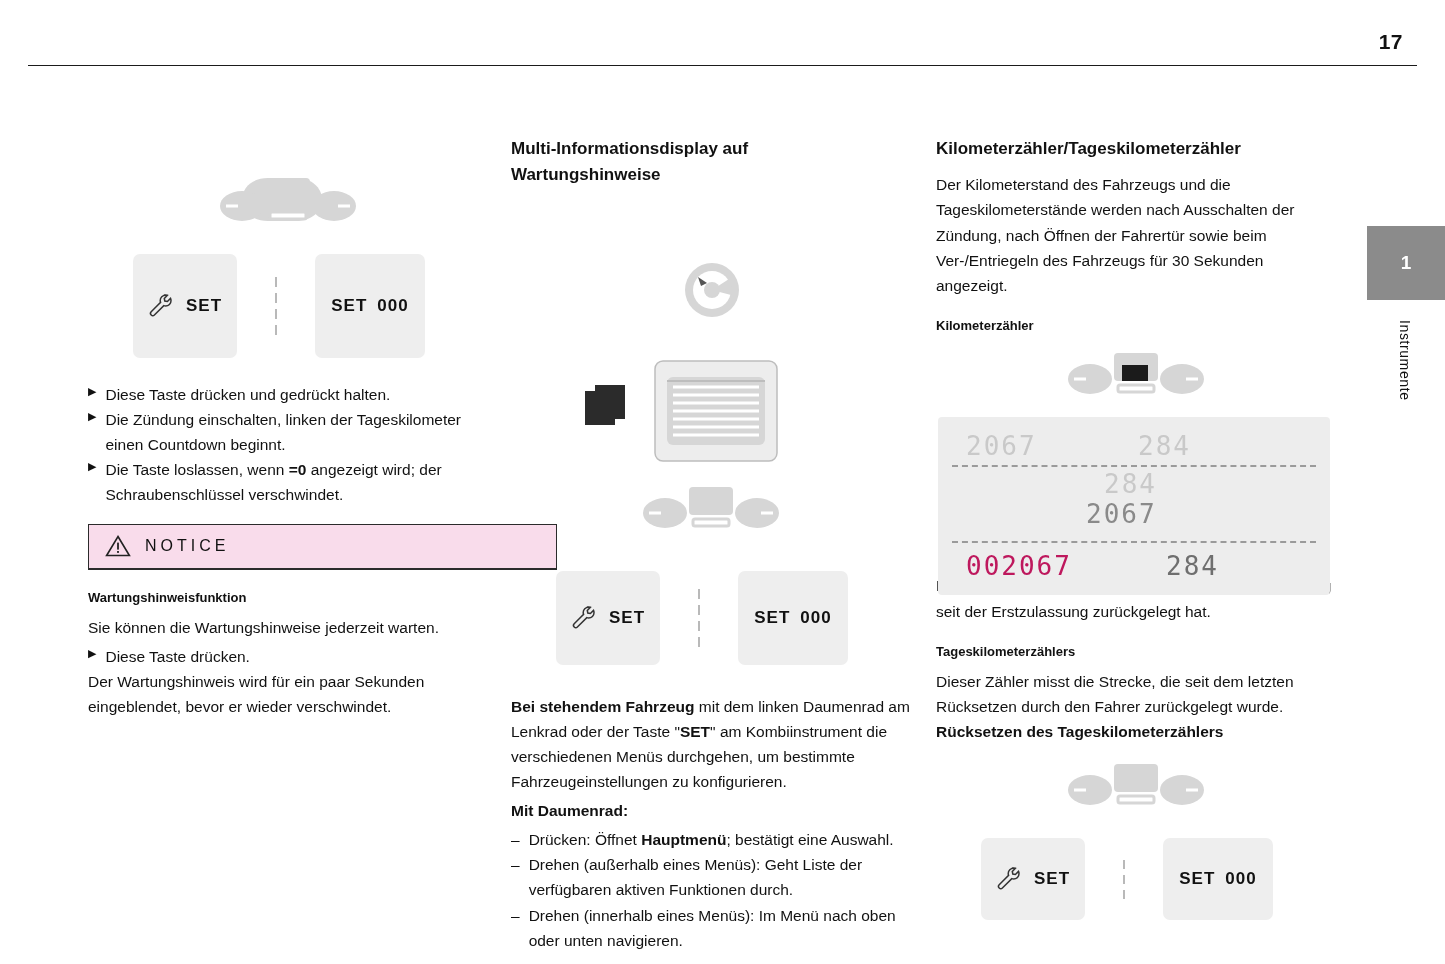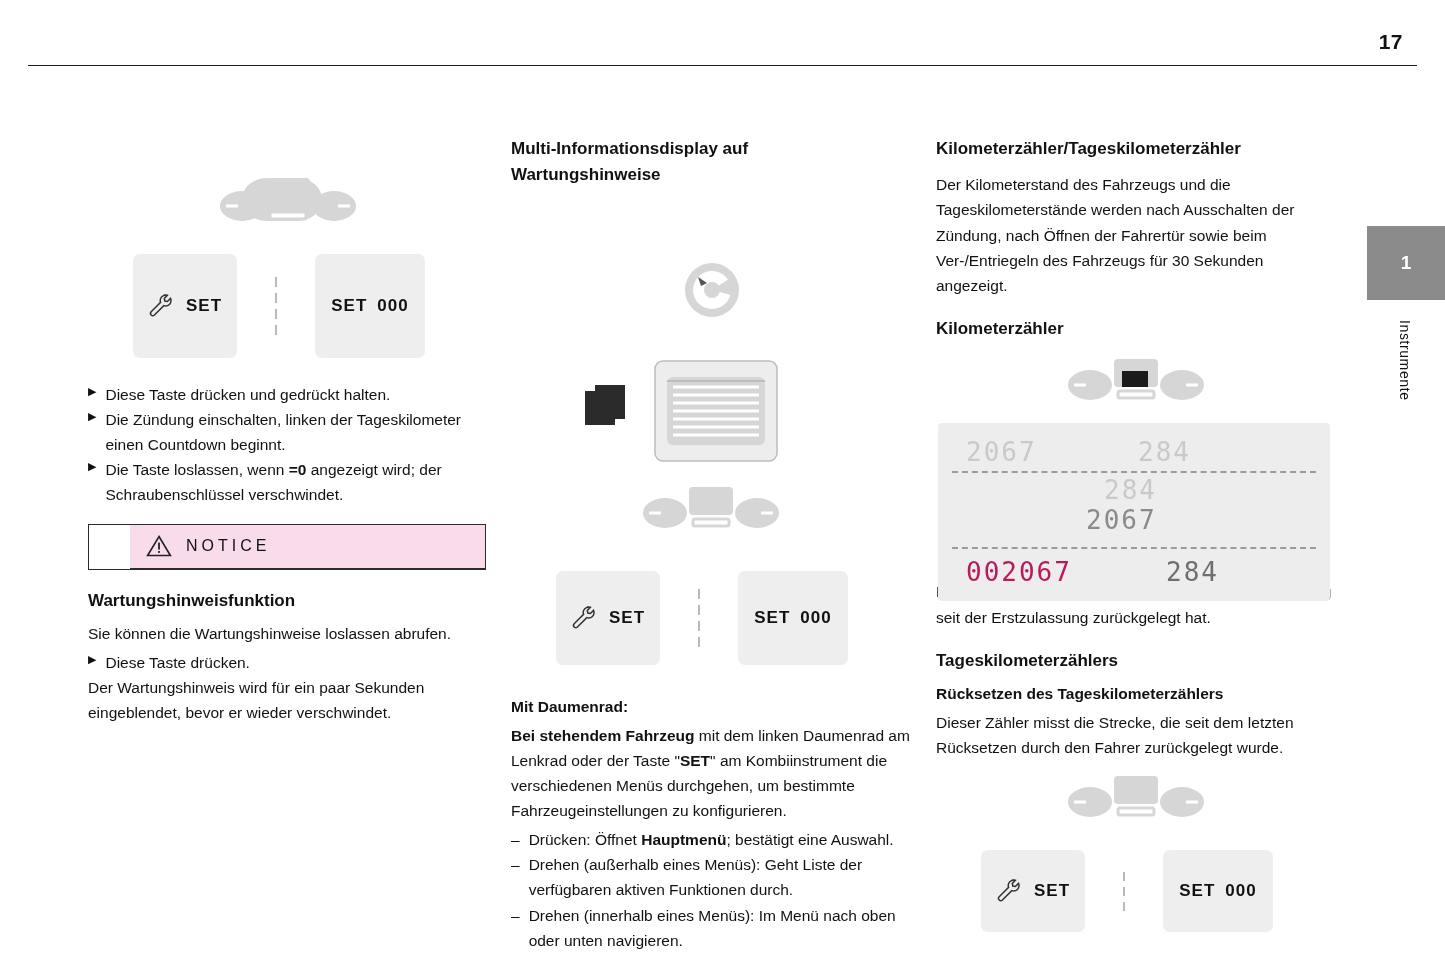--- a/index.html
+++ b/index.html
@@ -73,21 +73,21 @@
   .col-2 { left: 511px; width: 400px; }
   .col-3 { left: 936px; width: 400px; }
 
   h2.sec-title {
     font-size: 17px;
     font-weight: bold;
     margin: 0 0 10px 0;
     line-height: 1.55;
   }
   h3.sub-title {
-    font-size: 17px;
+    font-size: 13px;
     font-weight: bold;
     margin: 18px 0 8px 0;
     line-height: 1.5;
   }
   p.body {
     font-size: 15.5px;
     line-height: 1.62;
     margin: 0 0 4px 0;
   }
   p.body.tight { margin-bottom: 0; }
@@ -111,22 +111,21 @@
     display: flex;
     gap: 9px;
   }
   .dashlist .dsh { flex: 0 0 auto; }
   b { font-weight: bold; }
 
   
   .notice {
     border: 1px solid #2b2b2b;
     margin: 16px 0 10px 0;
-    width: 398px;
-    padding-left: 41px;
+    width: 469px;
   }
   .notice-head {
     background: #f9dceb;
     height: 44px;
     display: flex;
     align-items: center;
     padding-left: 16px;
     gap: 14px;
     border-bottom: 1px solid #2b2b2b;
   }
@@ -280,21 +279,21 @@
       <svg class="warn-tri" width="26" height="24" viewBox="0 0 26 24">
         <path d="M13 2.5 24.4 21.5H1.6z" fill="none" stroke="#222" stroke-width="1.6"></path>
         <rect x="12.1" y="8.6" width="1.8" height="7" fill="#222"></rect>
         <rect x="12.1" y="17" width="1.8" height="1.9" fill="#222"></rect>
       </svg>
       <span class="notice-title">NOTICE</span>
     </div>
   </div>
 
   <h3 class="sub-title">Wartungshinweisfunktion</h3>
-  <p class="body">Sie können die Wartungshinweise loslassen abrufen.</p>
+  <p class="body">Sie können die Wartungshinweise jederzeit warten.</p>
   <div class="bullet">
     <span class="tri">▶</span>
     <span>Diese Taste drücken.</span>
   </div>
   <p class="body">Der Wartungshinweis wird für ein paar Sekunden eingeblendet, bevor er wieder verschwindet.</p>
 </div>
 
 <div class="col col-2">
   <h2 class="sec-title">
     <span>Multi-Informationsdisplay auf</span><br>
@@ -351,23 +350,23 @@
           <i style="height:10px"></i>
           <i style="height:10px"></i>
       </div>
       <div class="keybtn" style="width:110px;height:94px;font-size:17px;gap:10px;">
         <span class="lbl">SET</span>
         <span class="lbl">000</span>
       </div>
     </div>
   </div>
 
+  <p class="body"><b>Bei stehendem Fahrzeug</b><span> mit dem linken Daumenrad am Lenkrad oder der Taste "</span><b>SET</b><span>" am Kombiinstrument die verschiedenen Menüs durchgehen, um bestimmte Fahrzeugeinstellungen zu konfigurieren.</span></p>
+
   <p class="body"><b>Mit Daumenrad:</b></p>
-
-  <p class="body"><b>Bei stehendem Fahrzeug</b><span> mit dem linken Daumenrad am Lenkrad oder der Taste "</span><b>SET</b><span>" am Kombiinstrument die verschiedenen Menüs durchgehen, um bestimmte Fahrzeugeinstellungen zu konfigurieren.</span></p>
 
   <div class="dashlist">
     <span class="dsh">–</span>
     <span><span>Drücken: Öffnet </span><b>Hauptmenü</b><span>; bestätigt eine Auswahl.</span></span>
   </div>
   <div class="dashlist">
     <span class="dsh">–</span>
     <span>Drehen (außerhalb eines Menüs): Geht Liste der verfügbaren aktiven Funktionen durch.</span>
   </div>
   <div class="dashlist">
@@ -410,22 +409,22 @@
       <div class="odo-row" style="height:44px;">
         <span class="odo-strong" style="position:absolute; left:28px; top:8px;">002067</span>
         <span class="odo-strong" style="position:absolute; left:228px; top:8px; color:#6f6f6f;">284</span>
       </div>
     </div>
   </div>
 
   <p class="body">Dieser Zähler misst die Gesamtstrecke, die das Fahrzeug seit der Erstzulassung zurückgelegt hat.</p>
 
   <h3 class="sub-title">Tageskilometerzählers</h3>
+  <p class="body tight">Dieser Zähler misst die Strecke, die seit dem letzten Rücksetzen durch den Fahrer zurückgelegt wurde.</p>
   <p class="body"><b>Rücksetzen des Tageskilometerzählers</b></p>
-  <p class="body tight">Dieser Zähler misst die Strecke, die seit dem letzten Rücksetzen durch den Fahrer zurückgelegt wurde.</p>
 
   <div class="fig" style="height:190px;">
     <div style="position:absolute; left:130px; top:10px;">
       <svg width="140" height="62" viewBox="0 0 140 62">
         <g fill="#d6d6d6">
           <ellipse cx="24" cy="32" rx="22" ry="15"></ellipse>
           <ellipse cx="116" cy="32" rx="22" ry="15"></ellipse>
           <rect x="48" y="6" width="44" height="28" rx="4"></rect>
         </g>
         <rect x="52" y="38" width="36" height="7" rx="2" fill="#ffffff" stroke="#d6d6d6" stroke-width="3"></rect>

